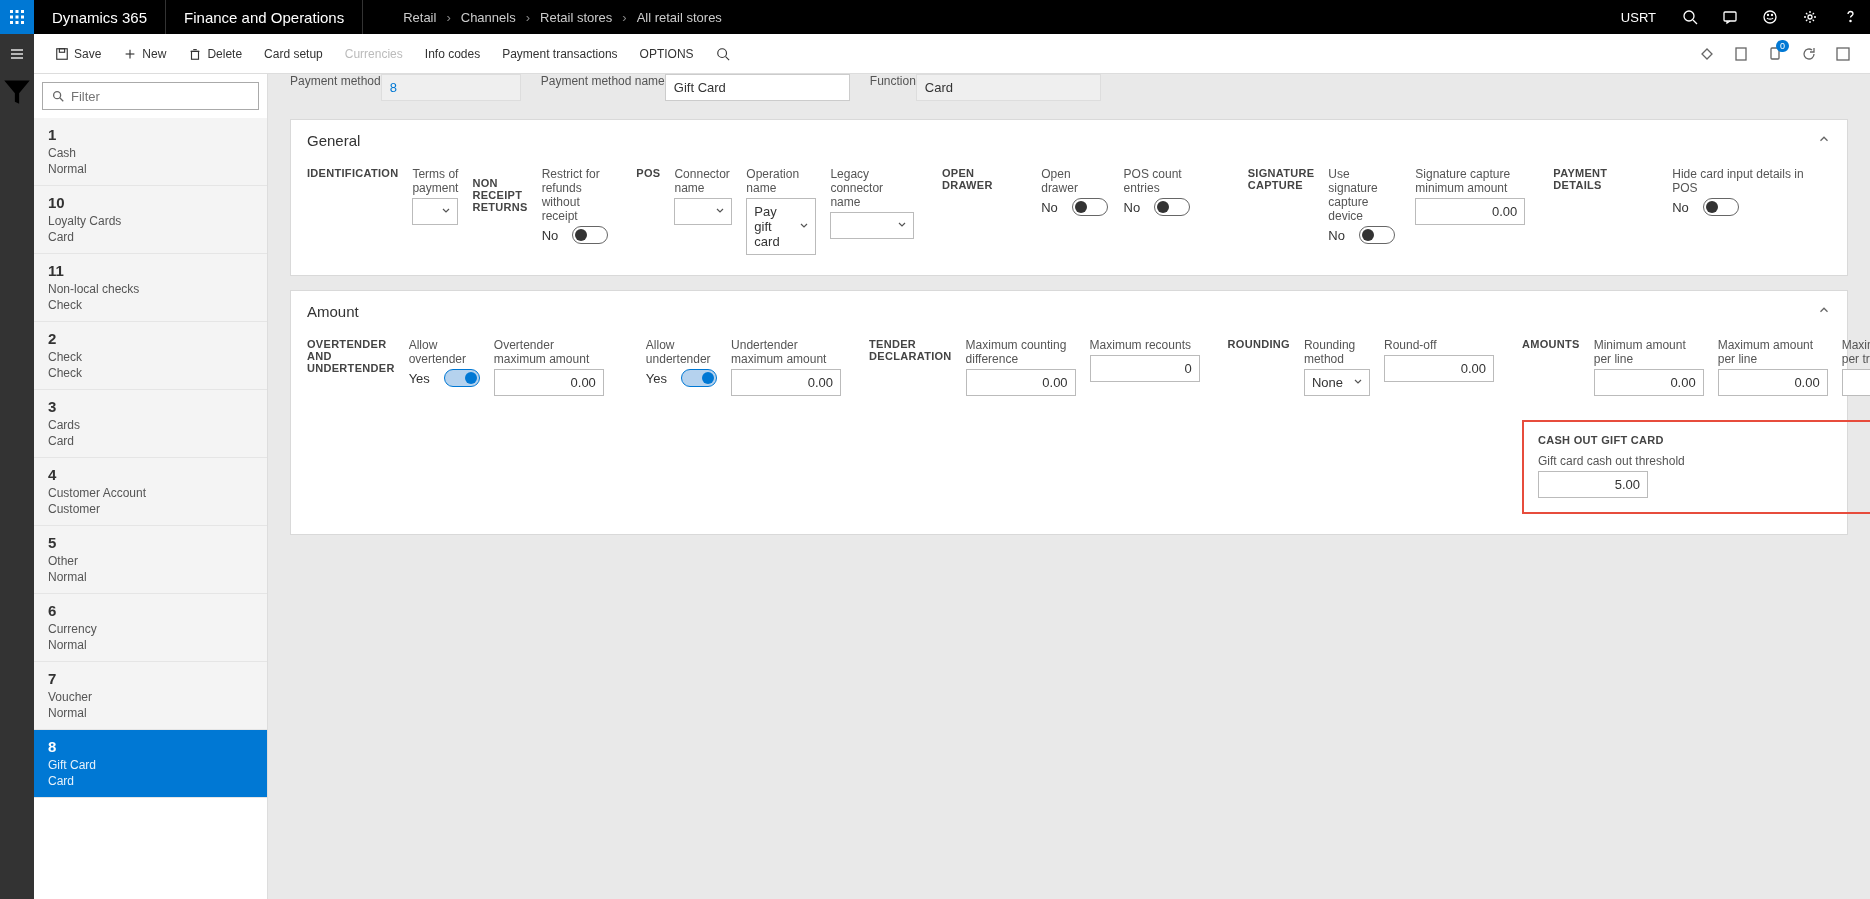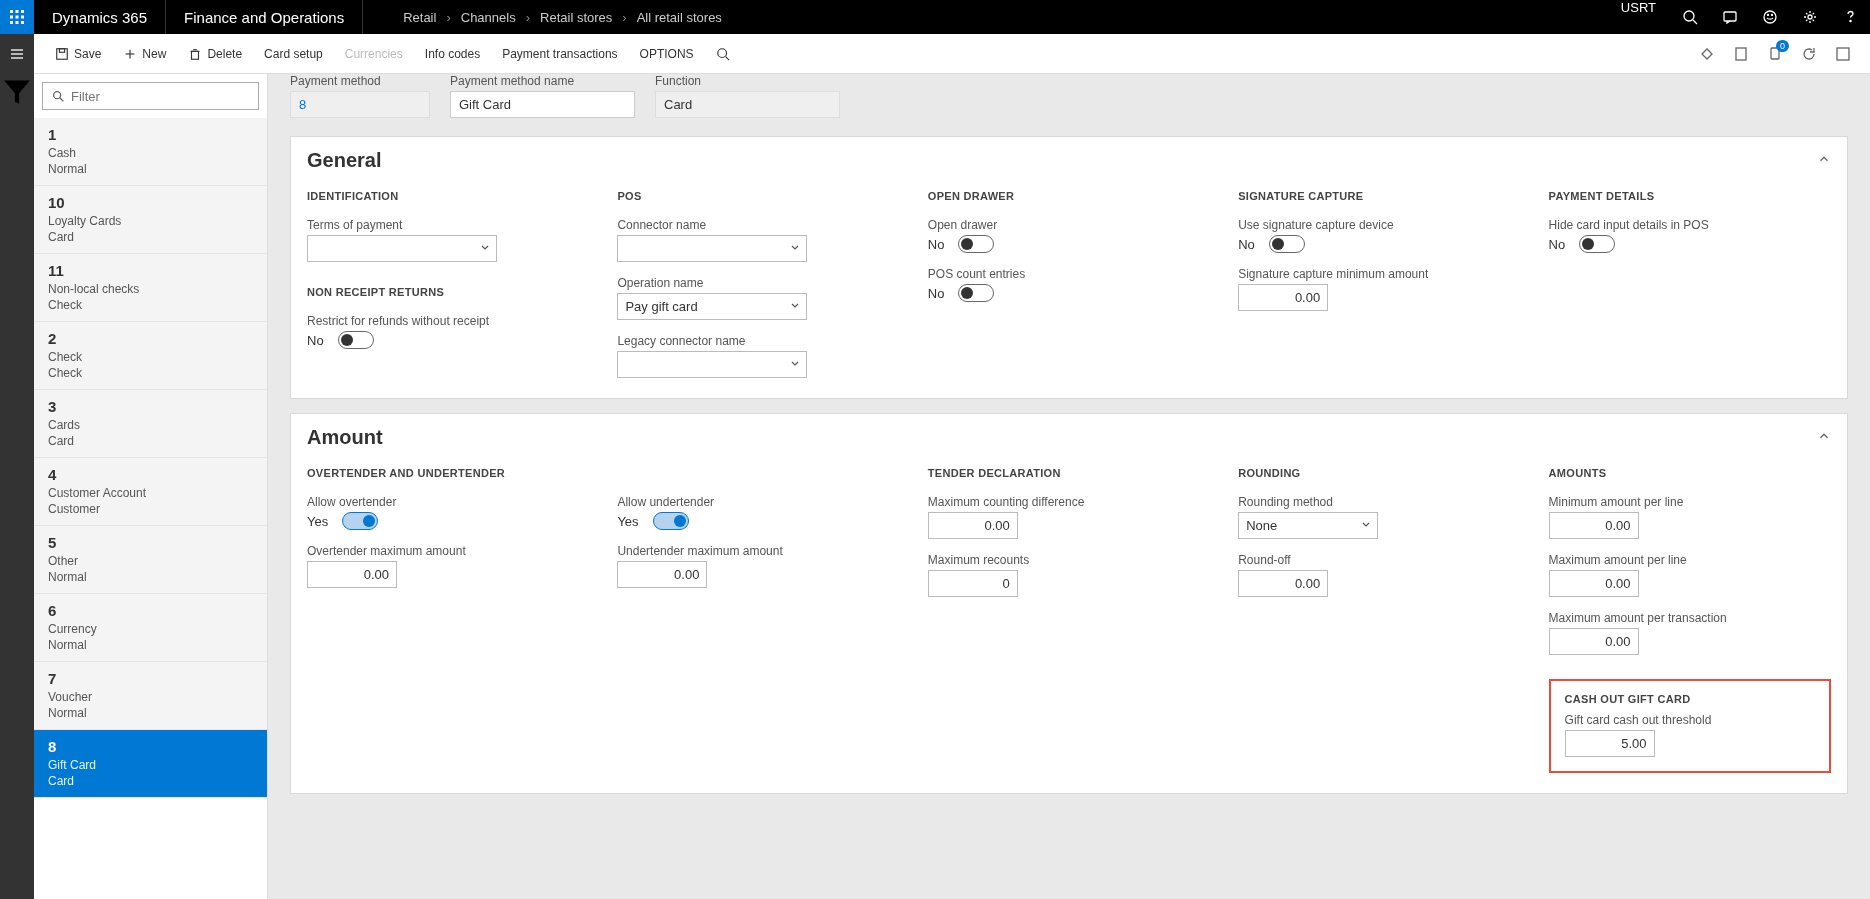--- a/index.html
+++ b/index.html
@@ -5,21 +5,21 @@
 *{box-sizing:border-box;margin:0;padding:0;font-family:"Segoe UI",Arial,sans-serif}
 body{background:#fff;font-size:13px;color:#333;overflow:hidden}
 .topbar{height:34px;background:#000;color:#fff;display:flex;align-items:center}
 .waffle{width:34px;height:34px;background:#0078d4;display:flex;align-items:center;justify-content:center;cursor:pointer}
 .waffle svg{width:16px;height:16px;fill:#fff}
 .brand{padding:0 18px;font-size:15px;font-weight:400;border-right:1px solid #333;height:34px;display:flex;align-items:center}
 .app-title{padding:0 18px;font-size:15px;height:34px;display:flex;align-items:center;border-right:1px solid #333}
 .breadcrumbs{display:flex;align-items:center;padding-left:40px;font-size:13px;color:#ccc}
 .breadcrumbs span{cursor:pointer}
 .bc-sep{margin:0 10px;color:#888}
-.top-right{margin-left:auto;display:flex;align-items:flex-start;height:34px}
+.top-right{margin-left:auto;display:flex;align-items:center;height:34px}
 .top-right .usrt{padding:0 14px;font-size:13px}
 .top-right .icn{width:40px;height:34px;display:flex;align-items:center;justify-content:center;cursor:pointer}
 .top-right .icn svg{width:16px;height:16px;fill:none;stroke:#fff;stroke-width:1.3}
 .actionbar{height:40px;border-bottom:1px solid #ddd;display:flex;align-items:center;background:#fff}
 .leftrail{width:34px;background:#333}
 .leftrail .rail-btn{width:34px;height:40px;display:flex;align-items:center;justify-content:center;cursor:pointer}
 .leftrail .rail-btn svg{width:16px;height:16px;fill:none;stroke:#fff;stroke-width:1.3}
 .ab-inner{flex:1;display:flex;align-items:center;padding-left:10px}
 .ab-btn{display:flex;align-items:center;padding:0 11px;height:40px;cursor:pointer;font-size:12px;color:#333}
 .ab-btn.disabled{color:#bbb;cursor:default}
@@ -41,36 +41,36 @@
 .list-item .num{font-size:15px;font-weight:600;margin-bottom:2px}
 .list-item .l2,.list-item .l3{font-size:12px;color:#555;line-height:16px}
 .list-item.selected .l2,.list-item.selected .l3{color:#e6f2fb}
 .list::-webkit-scrollbar{width:16px}
 .list::-webkit-scrollbar-track{background:#f0f0f0}
 .list::-webkit-scrollbar-thumb{background:#c4c4c4}
 .content{flex:1;overflow-y:auto;background:#e9e9e9;padding:0}
 .crumbline{padding:14px 22px 6px;font-size:12px;color:#666}
 .crumbline .sep{margin:0 8px;color:#aaa}
 .header-fields{display:flex;gap:20px;padding:0 22px 18px}
-.hf{display:flex;flex-direction:column}
+.hf{display:flex;flex-direction:row}
 .hf label{font-size:12px;color:#555;margin-bottom:3px}
 .hf .val{background:#fff;border:1px solid #ccc;padding:5px 8px;min-width:130px;font-size:13px}
 .hf .val.ro{background:#efefef;border:1px solid #ddd}
 .hf .val.link{color:#0078d4;background:#efefef;border:1px solid #ddd}
 .card{background:#fff;margin:0 22px 14px;border:1px solid #d9d9d9}
 .card-head{display:flex;align-items:center;padding:12px 16px;cursor:pointer}
-.card-head .title{font-size:20px;font-weight:700;color:#333}
+.card-head .title{font-size:15px;font-weight:400;color:#333}
 .card-head .chev{margin-left:auto}
 .card-head .chev svg{width:14px;height:14px;stroke:#666;fill:none;stroke-width:1.5}
 .card-body{padding:6px 16px 20px;display:grid;grid-template-columns:repeat(5,1fr);gap:18px 28px}
-.col{display:flex;flex-direction:column;gap:14px}
+.col{display:flex;flex-direction:row;gap:14px}
 .sub-h{font-size:11px;font-weight:700;color:#444;letter-spacing:.3px;margin-bottom:2px}
 .fld label{font-size:12px;color:#555;display:block;margin-bottom:3px}
 .fld .input,.fld select{width:100%;max-width:190px;border:1px solid #bbb;padding:5px 7px;font-size:13px;background:#fff}
-.fld .input.num{text-align:right;width:90px}
+.fld .input.num{text-align:right;width:110px}
 .fld .dd{position:relative;max-width:190px}
 .fld .dd .input{padding-right:26px}
 .fld .dd .caret{position:absolute;right:6px;top:50%;transform:translateY(-50%);pointer-events:none}
 .fld .dd .caret svg{width:12px;height:12px;stroke:#555;fill:none;stroke-width:1.6}
 .toggle-row{display:flex;align-items:center;gap:14px}
 .toggle-row .tv{font-size:13px;color:#333}
 .toggle{width:36px;height:18px;border-radius:9px;background:#fff;border:1px solid #666;position:relative;cursor:pointer}
 .toggle .knob{width:12px;height:12px;border-radius:50%;background:#333;position:absolute;top:2px;left:2px;transition:left .1s}
 .toggle.on{background:#b5d2ee;border-color:#0078d4}
 .toggle.on .knob{left:20px;background:#0078d4}

